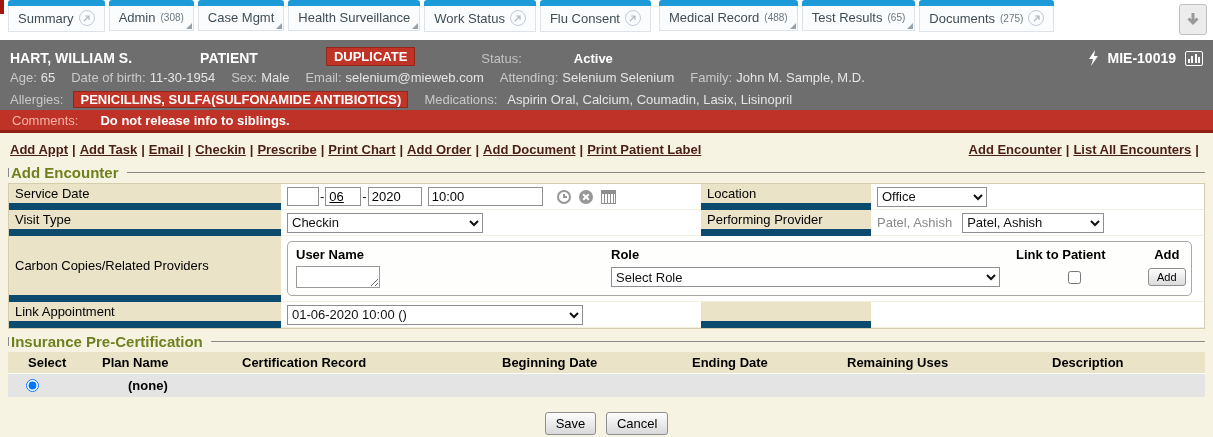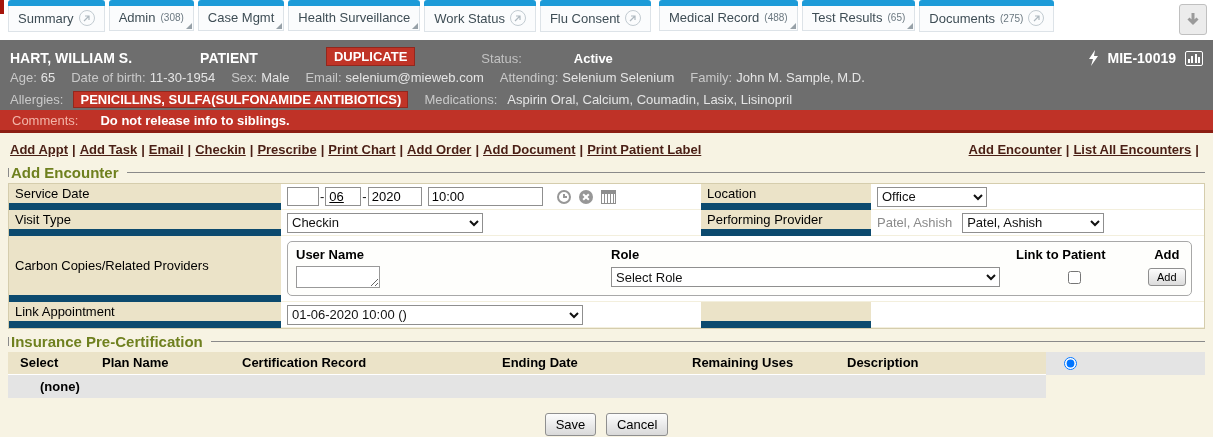--- a/index.html
+++ b/index.html
@@ -90,21 +90,21 @@
   .cc-panel { border:1px solid #a8a8a8; border-radius:5px; margin:3px 4px; background:#fefefc; width:905px;
               display:grid; grid-template-columns:315px 405px 132px 1fr; padding:2px 0 6px 0; }
   .cc-h { font-weight:bold; padding:3px 8px; }
   .cc-c { padding:1px 8px; display:flex; align-items:center; }
   .cc-center { justify-content:center; }
   textarea.uname { width:84px; height:22px; border:1px solid #999; resize:both; font-family:"Liberation Sans",sans-serif; }
   .btn-sm { font-size:11px; padding:2px 8px; background:linear-gradient(#fdfdfd,#dcdcdc); border:1px solid #8f8f8f; border-radius:3px; cursor:pointer; font-family:"Liberation Sans",sans-serif; }
 
   .ins-grid { display:grid; grid-template-columns:88px 140px 260px 190px 155px 205px 1fr; }
   .ins-h { background:#ebe3c8; font-weight:bold; padding:3px 6px; border-bottom:1px solid #fff; white-space:nowrap; }
-  .ins-h.first { padding-left:12px; }
+  .ins-h.first { padding-left:20px; }
   .ins-c { background:#e4e4e4; min-height:23px; display:flex; align-items:center; }
   .ins-radio { margin-left:18px; }
   .ins-none { font-weight:bold; padding-left:32px; }
 
   .btn-row { text-align:center; margin-top:15px; }
   .btn { font-size:13px; padding:3px 10px; background:linear-gradient(#fdfdfd,#d9d9d9); border:1px solid #8f8f8f;
          border-radius:3px; cursor:pointer; font-family:"Liberation Sans",sans-serif; margin:0 3px; }
 </style>
 </head>
 <body>
@@ -346,20 +346,21 @@
   <div class="legend-row" style="margin-top:4px">
     <span class="legend-tick"></span>
     <span class="legend">Insurance Pre-Certification</span>
     <span class="legend-line"></span>
   </div>
 
   <div class="ins-grid">
     <div class="ins-h first">Select</div>
     <div class="ins-h">Plan Name</div>
     <div class="ins-h">Certification Record</div>
+    <div class="ins-h">Beginning Date</div>
     <div class="ins-h">Ending Date</div>
     <div class="ins-h">Remaining Uses</div>
     <div class="ins-h">Description</div>
 
     <div class="ins-c">
         <input type="radio" class="ins-radio" checked="" style="">
       </div>
     <div class="ins-c ins-none">(none)</div>
     <div class="ins-c"></div>
     <div class="ins-c"></div>

